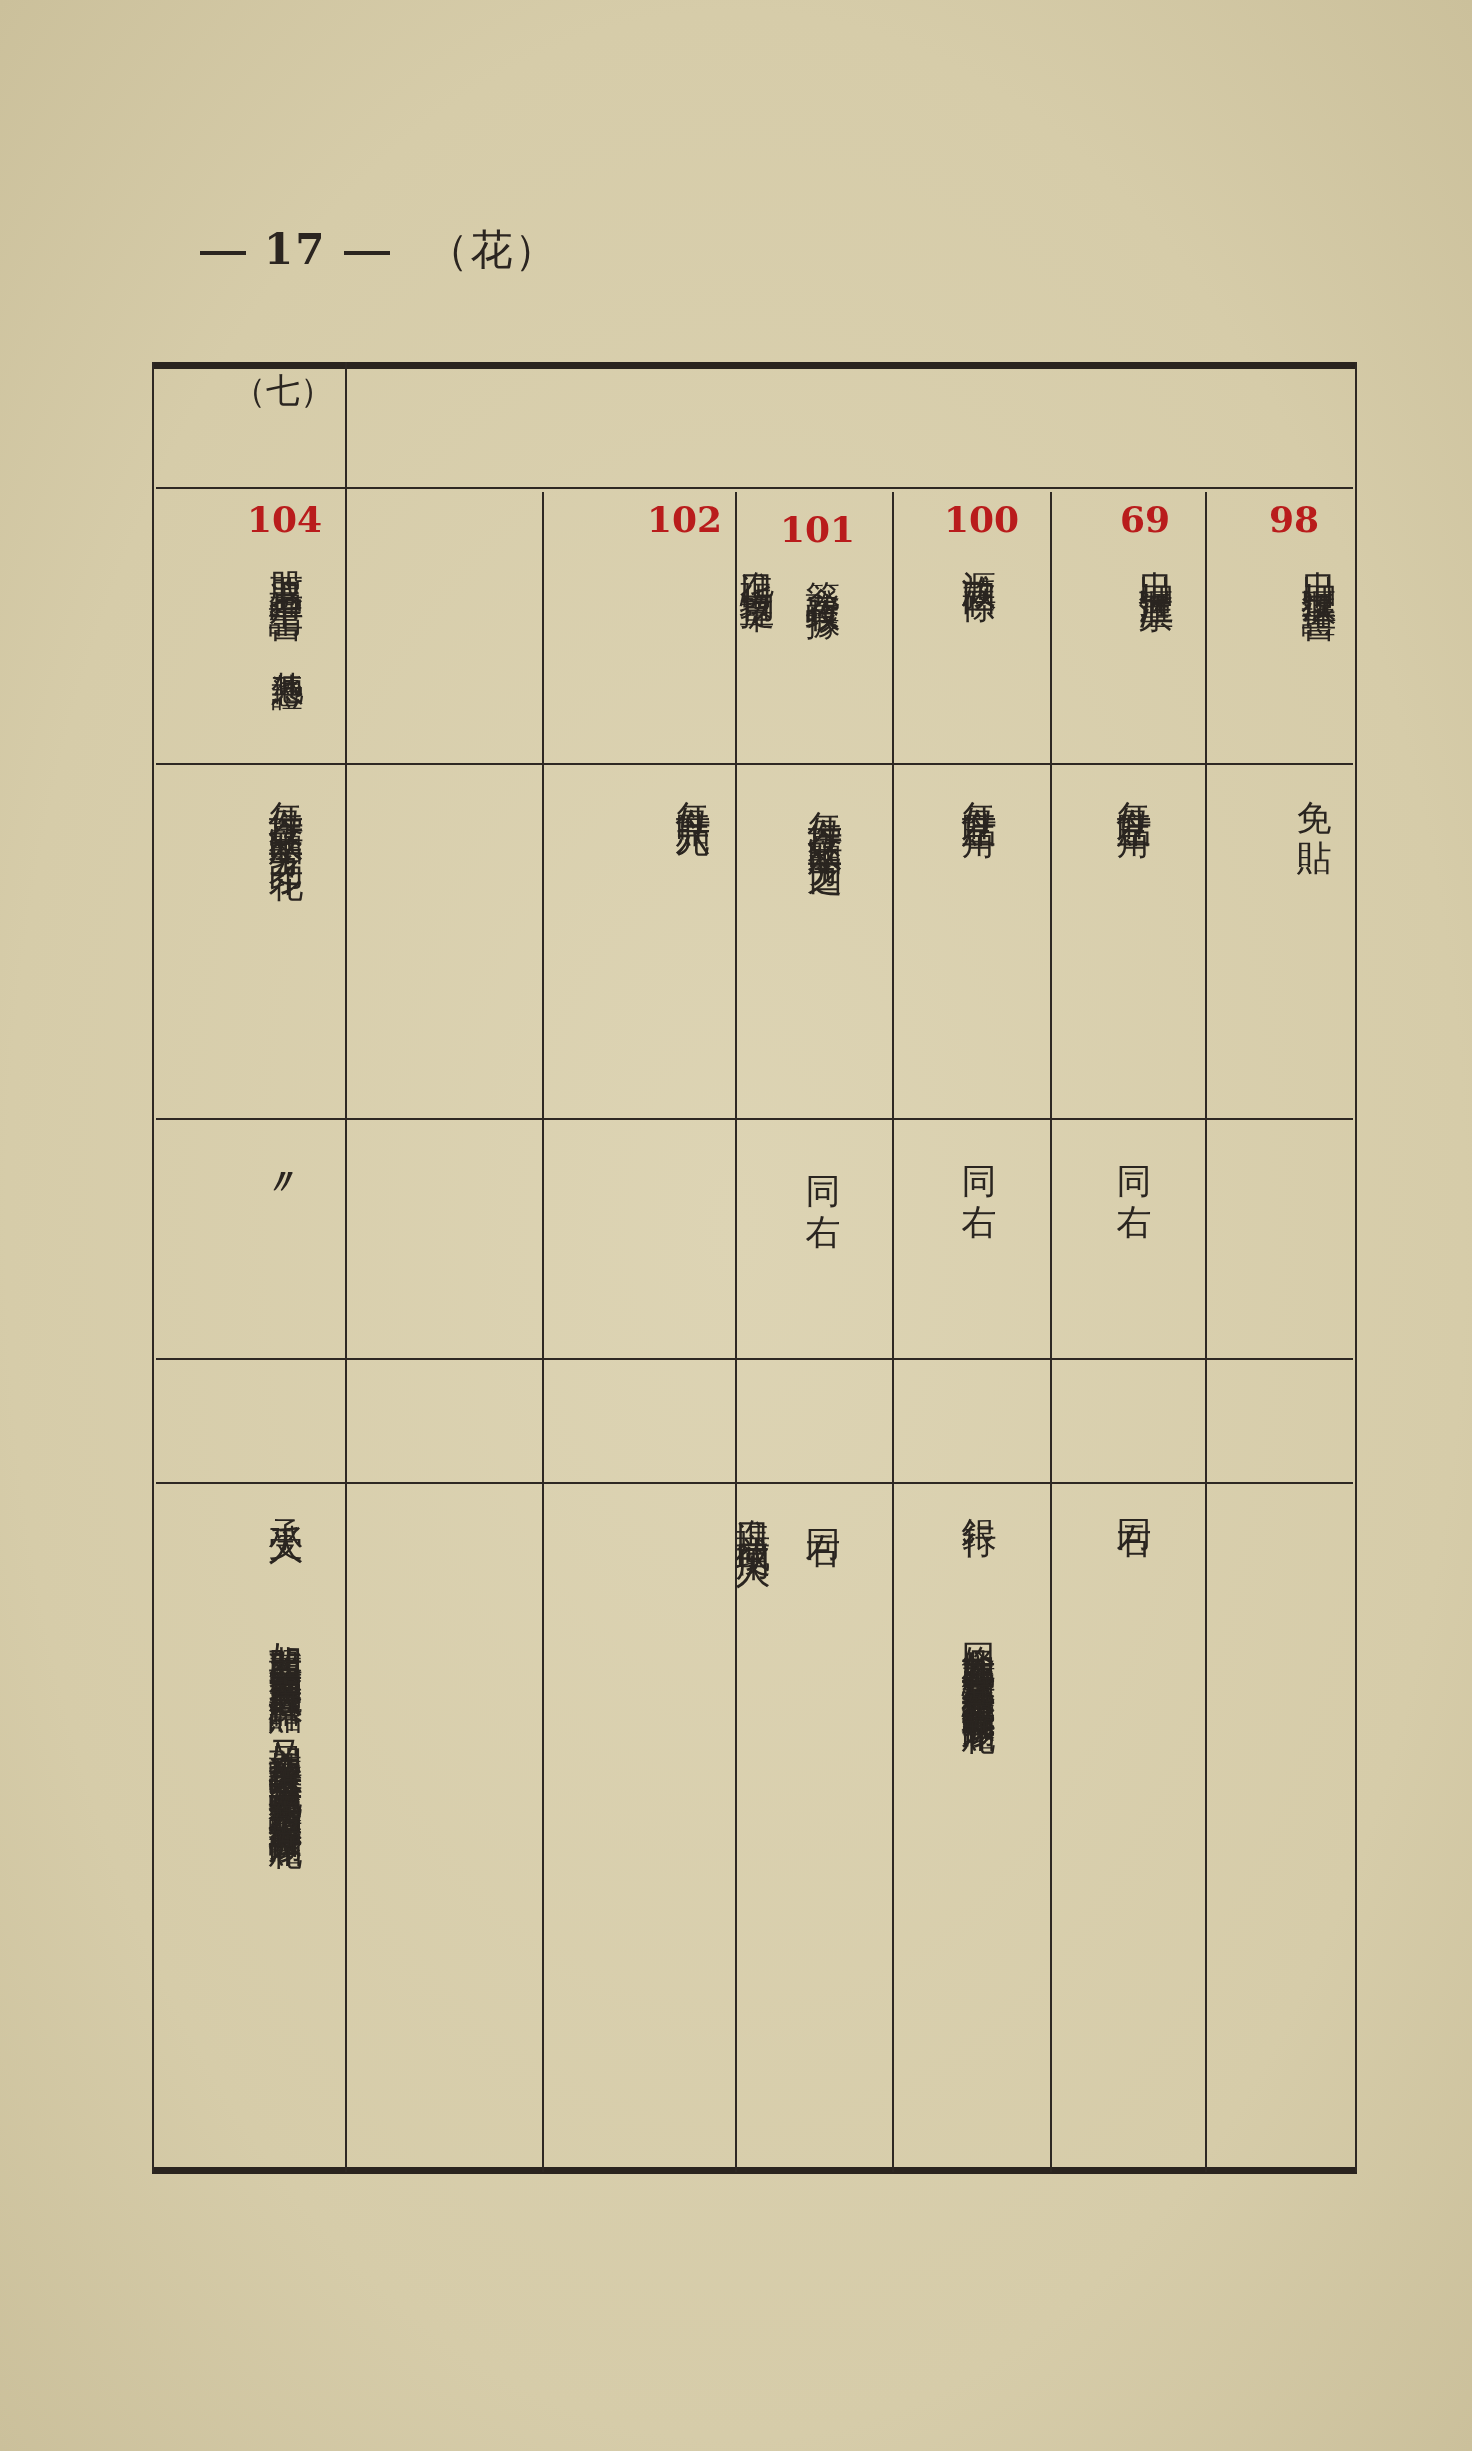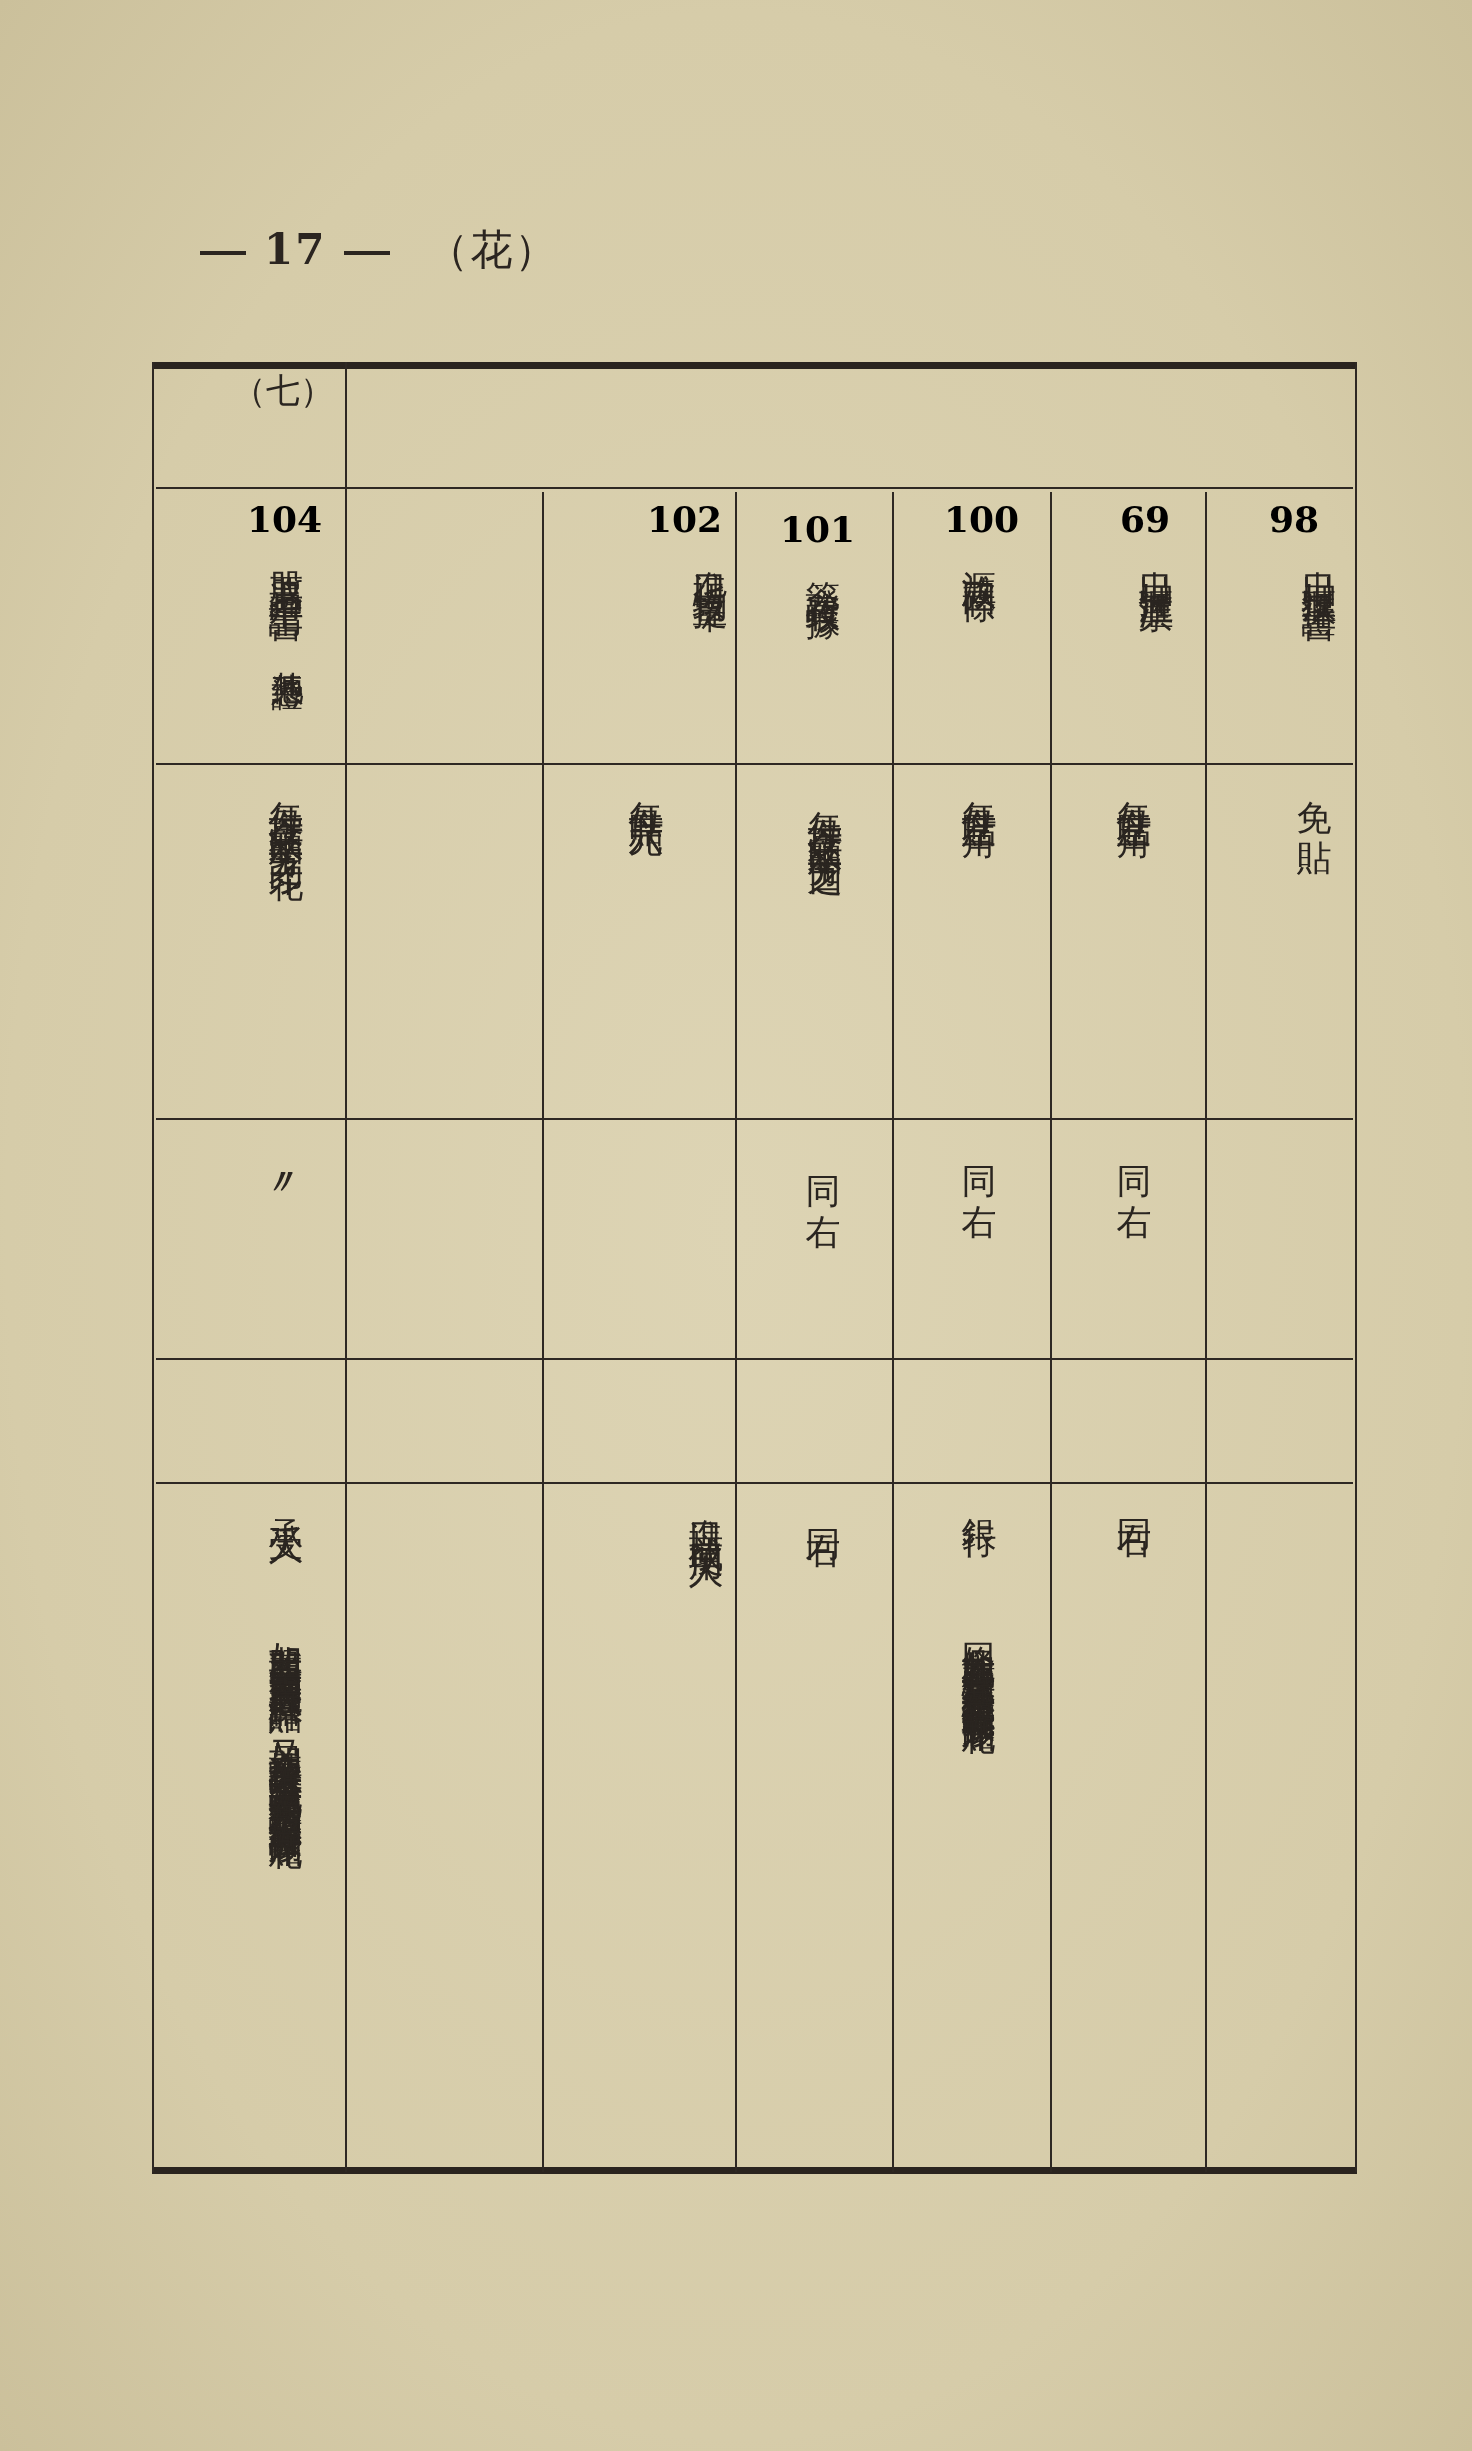--- a/index.html
+++ b/index.html
@@ -27,21 +27,21 @@
   .cell { position:absolute; }
   .vtext {
     writing-mode: vertical-rl; text-orientation: upright;
     font-size:35px; line-height:38px; letter-spacing:6px;
     font-family: "DejaVu Sans", sans-serif; color:#2a2520;
     white-space:pre;
   }
   .vtext.tight { letter-spacing:3px; }
   .numlabel {
     position:absolute; font-size:36px; font-weight:bold;
-    font-family: "DejaVu Serif", serif; color:#000000;
+    font-family: "DejaVu Serif", serif; color:#b91c1c;
   }
   .ditto { font-size:36px; font-style:italic; font-family:"DejaVu Serif", serif; font-weight:bold; position:absolute; }
 </style>
 </head>
 <body>
 
 <div class="page-header">
   <span class="dash"></span><span class="num">17</span><span class="dash"></span><span class="section">（花）</span>
 </div>
 
@@ -76,21 +76,21 @@
   <div class="cell" style="left:0; top:126px; width:193px; height:1684px;">
     <div class="numlabel" style="left:95px; top:10px;">104</div>
     <div class="vtext" style="position:absolute; right:40px; top:55px;"><span>股票過戶申</span><span>請書</span></div>
     <div class="vtext" style="position:absolute; right:40px; top:285px;"><span>每件按金額貼千分</span><span>之一印花</span></div>
     <div class="ditto" style="left:110px; top:670px;">〃</div>
     <div class="vtext" style="position:absolute; right:40px; top:1003px;">承受人</div>
     <div class="vtext tight" style="position:absolute; right:40px; top:1128px; font-size:34px; line-height:38px;"><span>如非照股票票面金額買賣者則照買賣價</span><span>格計貼，又如另立轉讓契據者本申請書</span><span>免貼花如有保證人仍應照債務保證書據</span><span>例貼花</span></div>
   </div>
 
 
-  <div class="cell" style="left:390px; top:126px; width:193px; height:1684px;">
+  <div class="cell" style="left:390px; top:126px; width:193px; height:1684px;padding-left:47px;">
     <div class="numlabel" style="left:105px; top:10px;">102</div>
     <div class="vtext" style="position:absolute; right:6px; top:55px;"><span>進口貨物提</span><span>單</span></div>
     <div class="vtext" style="position:absolute; right:70px; top:285px;">每件貼六元</div>
     <div class="vtext" style="position:absolute; right:10px; top:1003px;"><span>進口商</span><span>或使用</span><span>人</span></div>
   </div>
 
   <div class="cell" style="left:583px; top:136px; width:157px; height:1684px;">
     <div class="numlabel" style="left:45px; top:10px;">101</div>
     <div class="vtext" style="position:absolute; right:50px; top:55px;">簽證費收據</div>
     <div class="vtext" style="position:absolute; right:48px; top:285px;"><span>每件按金額貼千分</span><span>之四</span></div>

